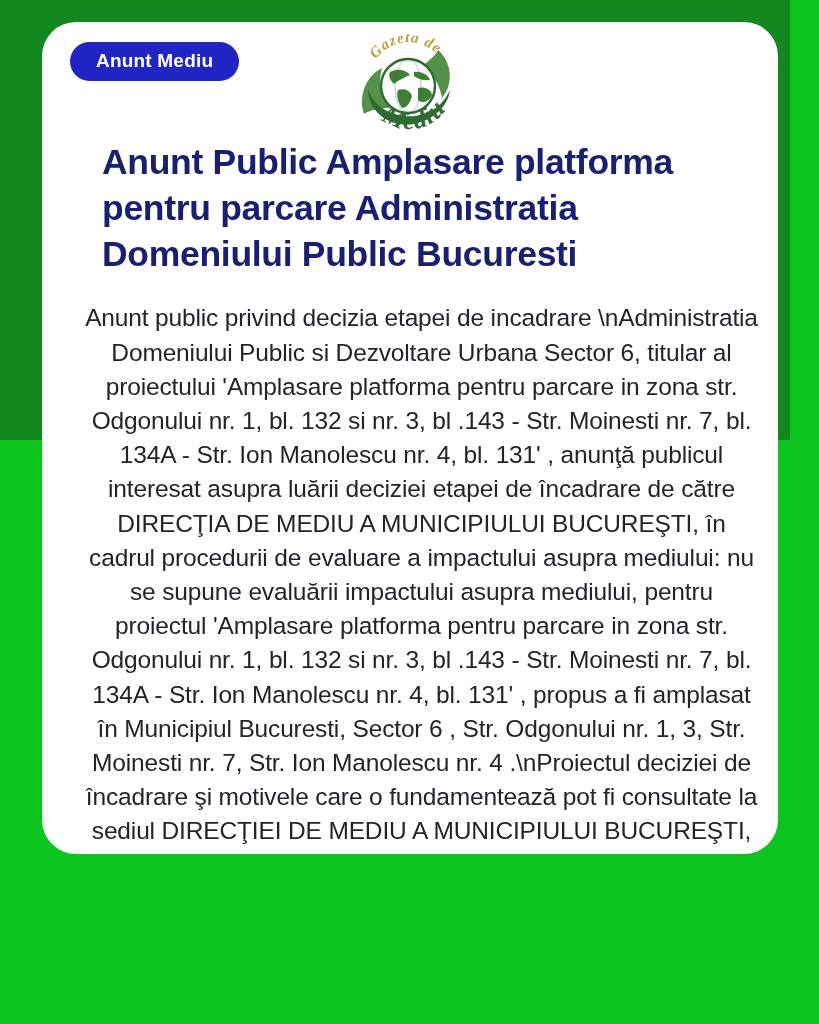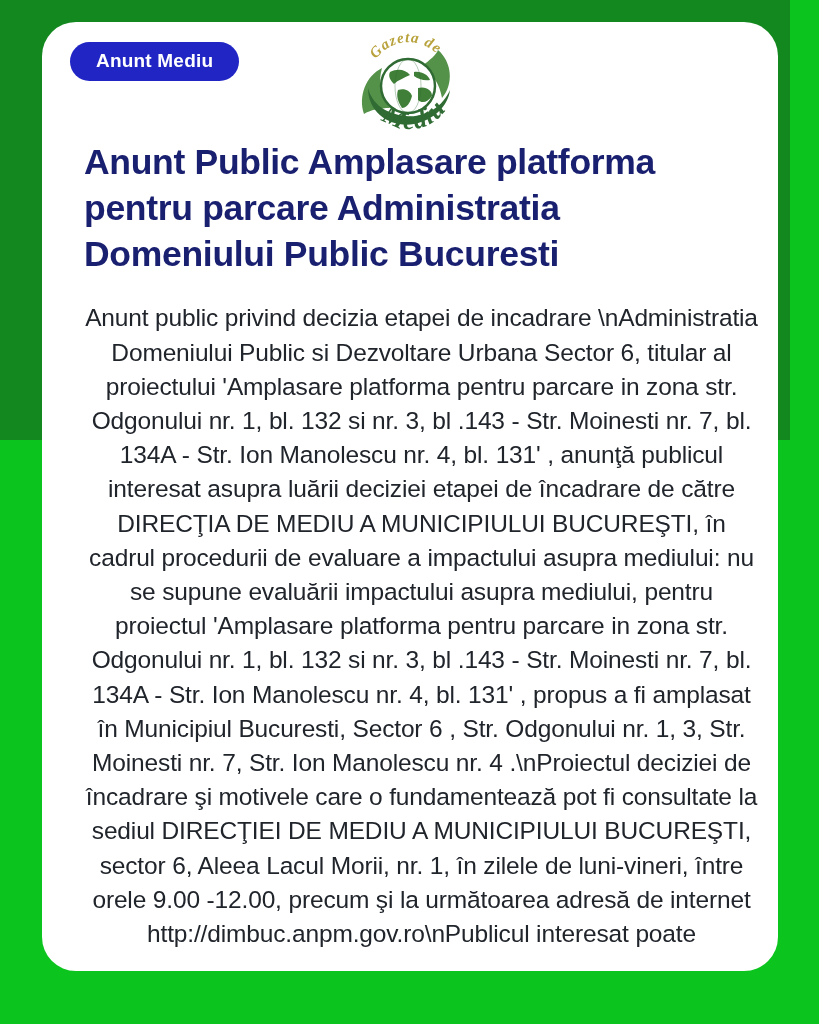--- a/index.html
+++ b/index.html
@@ -37,21 +37,21 @@
     height: 22px;
     background: #13881e;
   }
 
   
   #card {
     position: absolute;
     left: 42px;
     top: 22px;
     width: 736px;
-    height: 949px;
+    height: 832px;
     background: #ffffff;
     border-radius: 34px;
     overflow: hidden;
     box-sizing: border-box;
   }
 
   
   .header-row {
     position: relative;
     height: 118px;
@@ -77,21 +77,21 @@
     left: 312px;
     top: 6px;
     width: 108px;
     height: 112px;
   }
   #logo svg { display: block; }
 
   
   #title {
     margin: 0;
-    padding: 0 30px 0 42px;
+    padding: 0 30px 0 60px;
     color: #1a2070;
     font-size: 35.5px;
     font-weight: 800;
     line-height: 1.29;
     letter-spacing: -0.3px;
   }
 
   
   #body-text {
     margin: 0;

